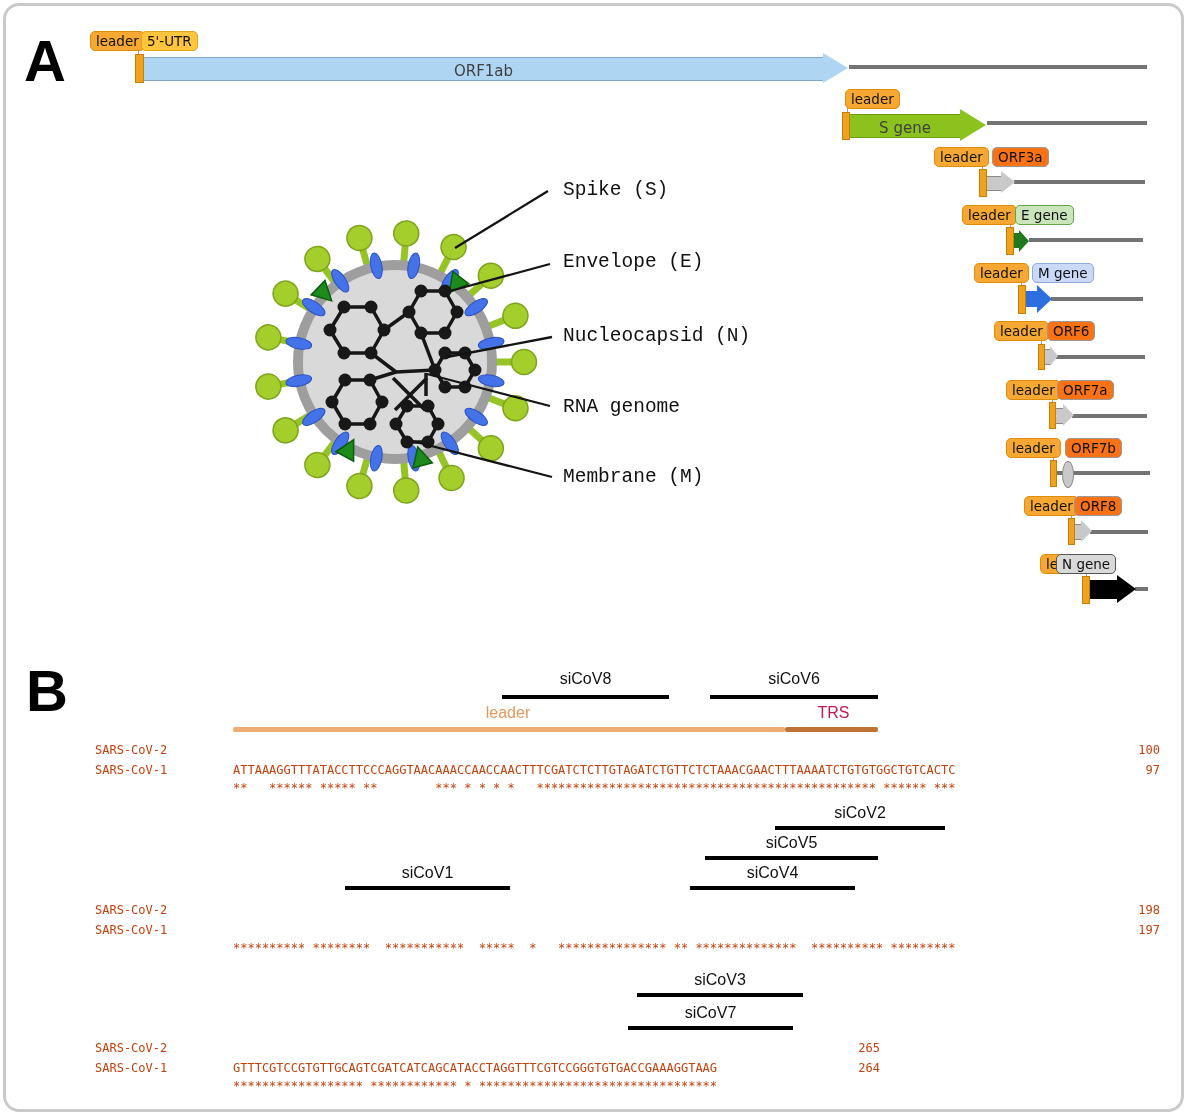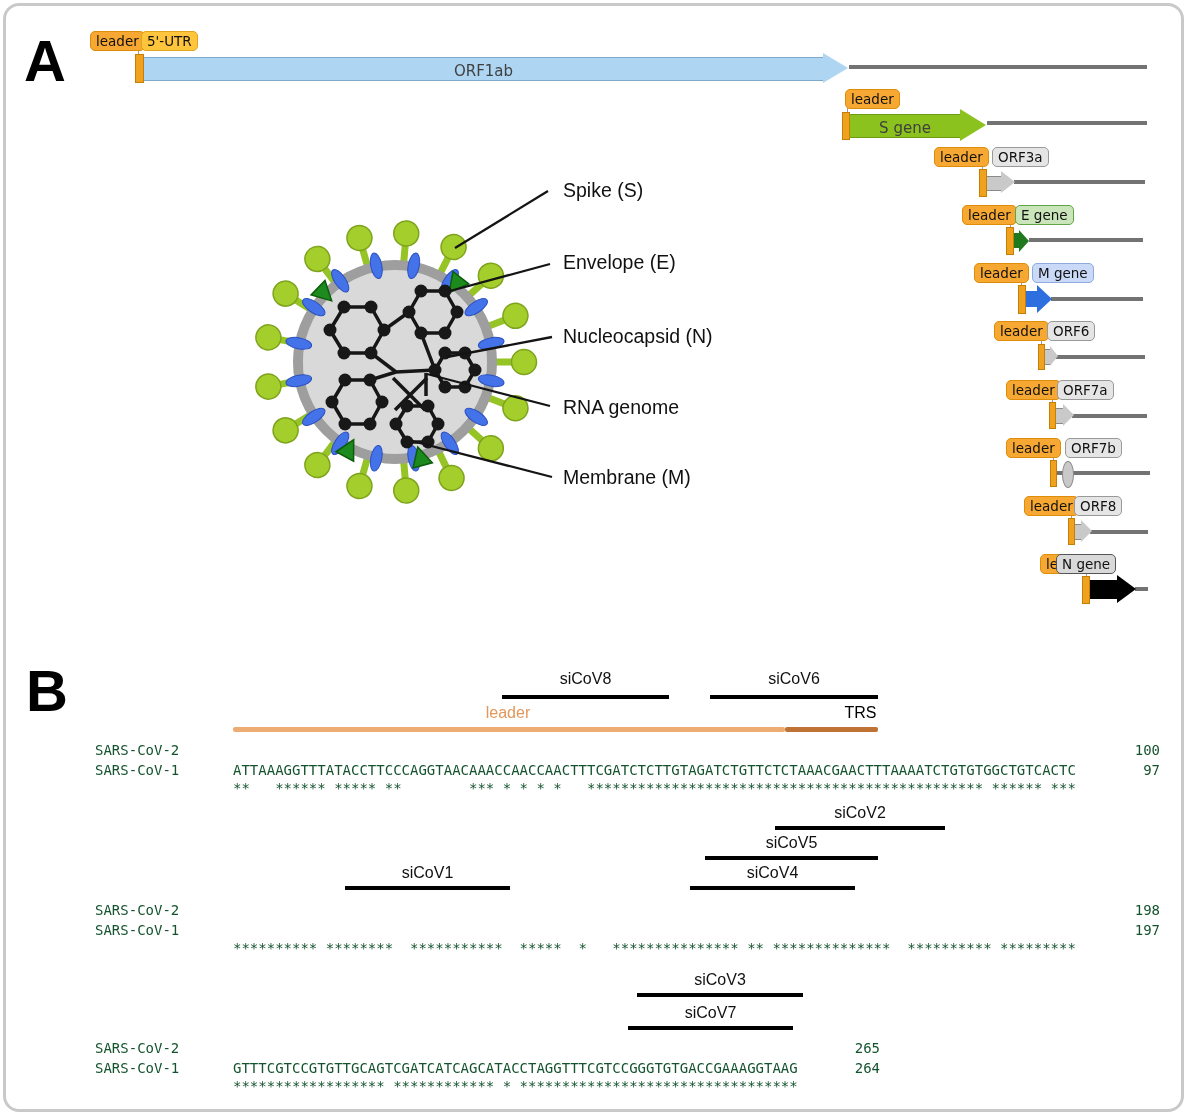--- a/index.html
+++ b/index.html
@@ -7,39 +7,39 @@
           font-family:"DejaVu Sans",sans-serif;color:#111}
   .frame{position:absolute;left:3px;top:3px;width:1175px;height:1103px;
          border:3px solid #C9C9C9;border-radius:16px;pointer-events:none}
   .abs{position:absolute}
   .biglet{position:absolute;font-family:"Liberation Sans",sans-serif;font-weight:bold;
           font-size:58px;color:#000;line-height:1}
   .lbl{position:absolute;font-size:13.5px;line-height:16px;padding:1px 5px;border-radius:5px;
        border:1.5px solid;color:#111;white-space:nowrap;z-index:3}
   .lbl-leader{background:#F7A833;border-color:#DE8D08}
   .lbl-utr{background:#FFC53D;border-color:#DFA51C}
-  .lbl-gray{background:#e5e5e5;border-color:#999999}
+  .lbl-gray{background:#f97316;border-color:#999999}
   .lbl-e{background:#C9E5B9;border-color:#63A44B}
   .lbl-m{background:#CBD9F8;border-color:#8FAADC}
   .lbl-n{background:#D9D9D9;border-color:#555555}
   .tick{position:absolute;background:#F0A21E;border:1px solid #C37F06;z-index:2}
   .conn{position:absolute;width:1px;background:#9C9C9C}
   .gline{position:absolute;height:4px;background:#737373}
   .abody{position:absolute;display:flex;align-items:flex-end;justify-content:center;
          font-size:15px;color:#404040;z-index:1}
   .ahead{position:absolute;width:0;height:0;border-style:solid;border-color:transparent;z-index:1}
-  .vlabel{position:absolute;font-family:Liberation Sans, sans-serif;font-size:19.5px;
+  .vlabel{position:absolute;font-family:Liberation Mono, monospace;font-size:19.5px;
           color:#111;white-space:nowrap}
   .sbar{position:absolute;height:4px;background:#000}
   .slabel{position:absolute;font-family:"Liberation Sans",sans-serif;font-size:16px;
           color:#111;text-align:center;white-space:nowrap}
   .rlabel{position:absolute;font-family:"Liberation Sans",sans-serif;font-size:16px;
           text-align:center;white-space:nowrap}
-  .mono{position:absolute;font-family:"DejaVu Sans Mono",monospace;font-size:14px;
-        line-height:17px;white-space:pre;color:#14532d}
+  .mono{position:absolute;font-family:"DejaVu Sans Mono",monospace;font-size:12px;
+        line-height:17px;white-space:pre;color:#c2410c}
   .num{text-align:right;width:48px}
   .lead-line{position:absolute;height:5px;background:#ECAC72;border-radius:2px}
   .trs-line{position:absolute;height:5px;background:#BE7334;border-radius:2px}
 </style>
 </head>
 <body>
 
 <div class="canvas">
   <div class="frame"></div>
 
@@ -334,21 +334,21 @@
   <div class="vlabel" style="left:563px;top:396px">RNA genome</div>
   <div class="vlabel" style="left:563px;top:466px">Membrane (M)</div>
 
   <div class="biglet" style="left:26px;top:662px">B</div>
 
   <div class="slabel" style="left:502px;top:670px;width:167px">siCoV8</div>
   <div class="slabel" style="left:710px;top:670px;width:168px">siCoV6</div>
   <div class="sbar" style="left:502px;top:695px;width:167px"></div>
   <div class="sbar" style="left:710px;top:695px;width:168px"></div>
   <div class="rlabel" style="left:458px;top:704px;width:100px;color:#E2975B">leader</div>
-  <div class="rlabel" style="left:823px;top:704px;width:75px;color:#000000">TRS</div>
+  <div class="rlabel" style="left:796px;top:704px;width:75px;color:#be185d">TRS</div>
   <div class="lead-line" style="left:233px;top:727px;width:552px"></div>
   <div class="trs-line" style="left:785px;top:727px;width:93px"></div>
 
   <div class="mono" style="left:95px;top:742px">SARS-CoV-2</div>
   <div class="mono" style="left:233px;top:762px">ATTAAAGGTTTATACCTTCCCAGGTAACAAACCAACCAACTTTCGATCTCTTGTAGATCTGTTCTCTAAACGAACTTTAAAATCTGTGTGGCTGTCACTC</div>
   <div class="mono num" style="left:1112px;top:742px">100</div>
   <div class="mono" style="left:95px;top:762px">SARS-CoV-1</div>
   <div class="mono num" style="left:1112px;top:762px">97</div>
   <div class="mono" style="left:233px;top:780px">**   ****** ***** **        *** * * * *   *********************************************** ****** ***</div>
 

